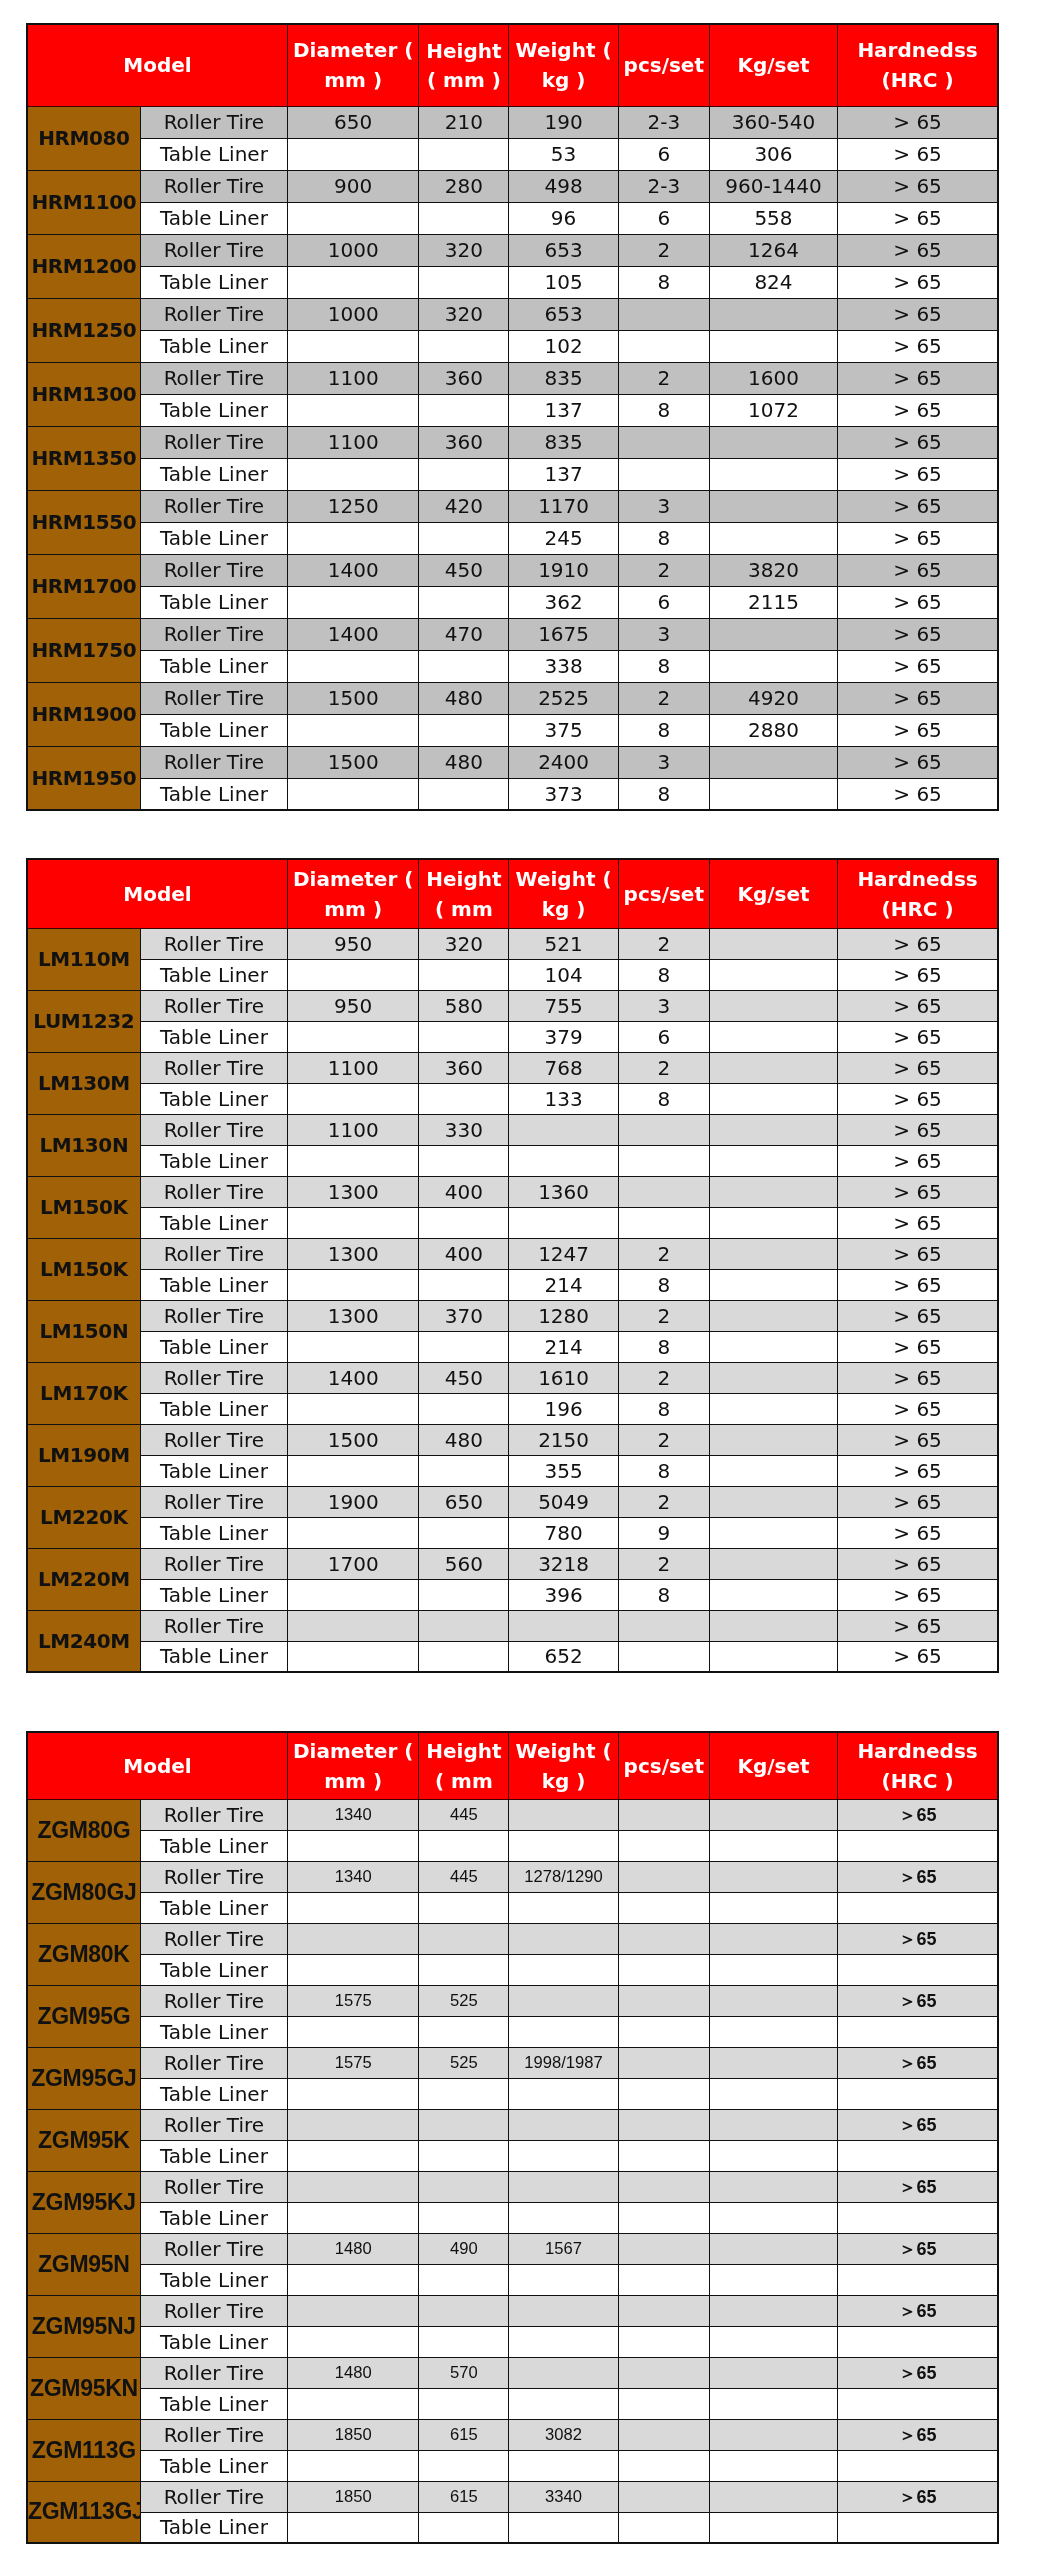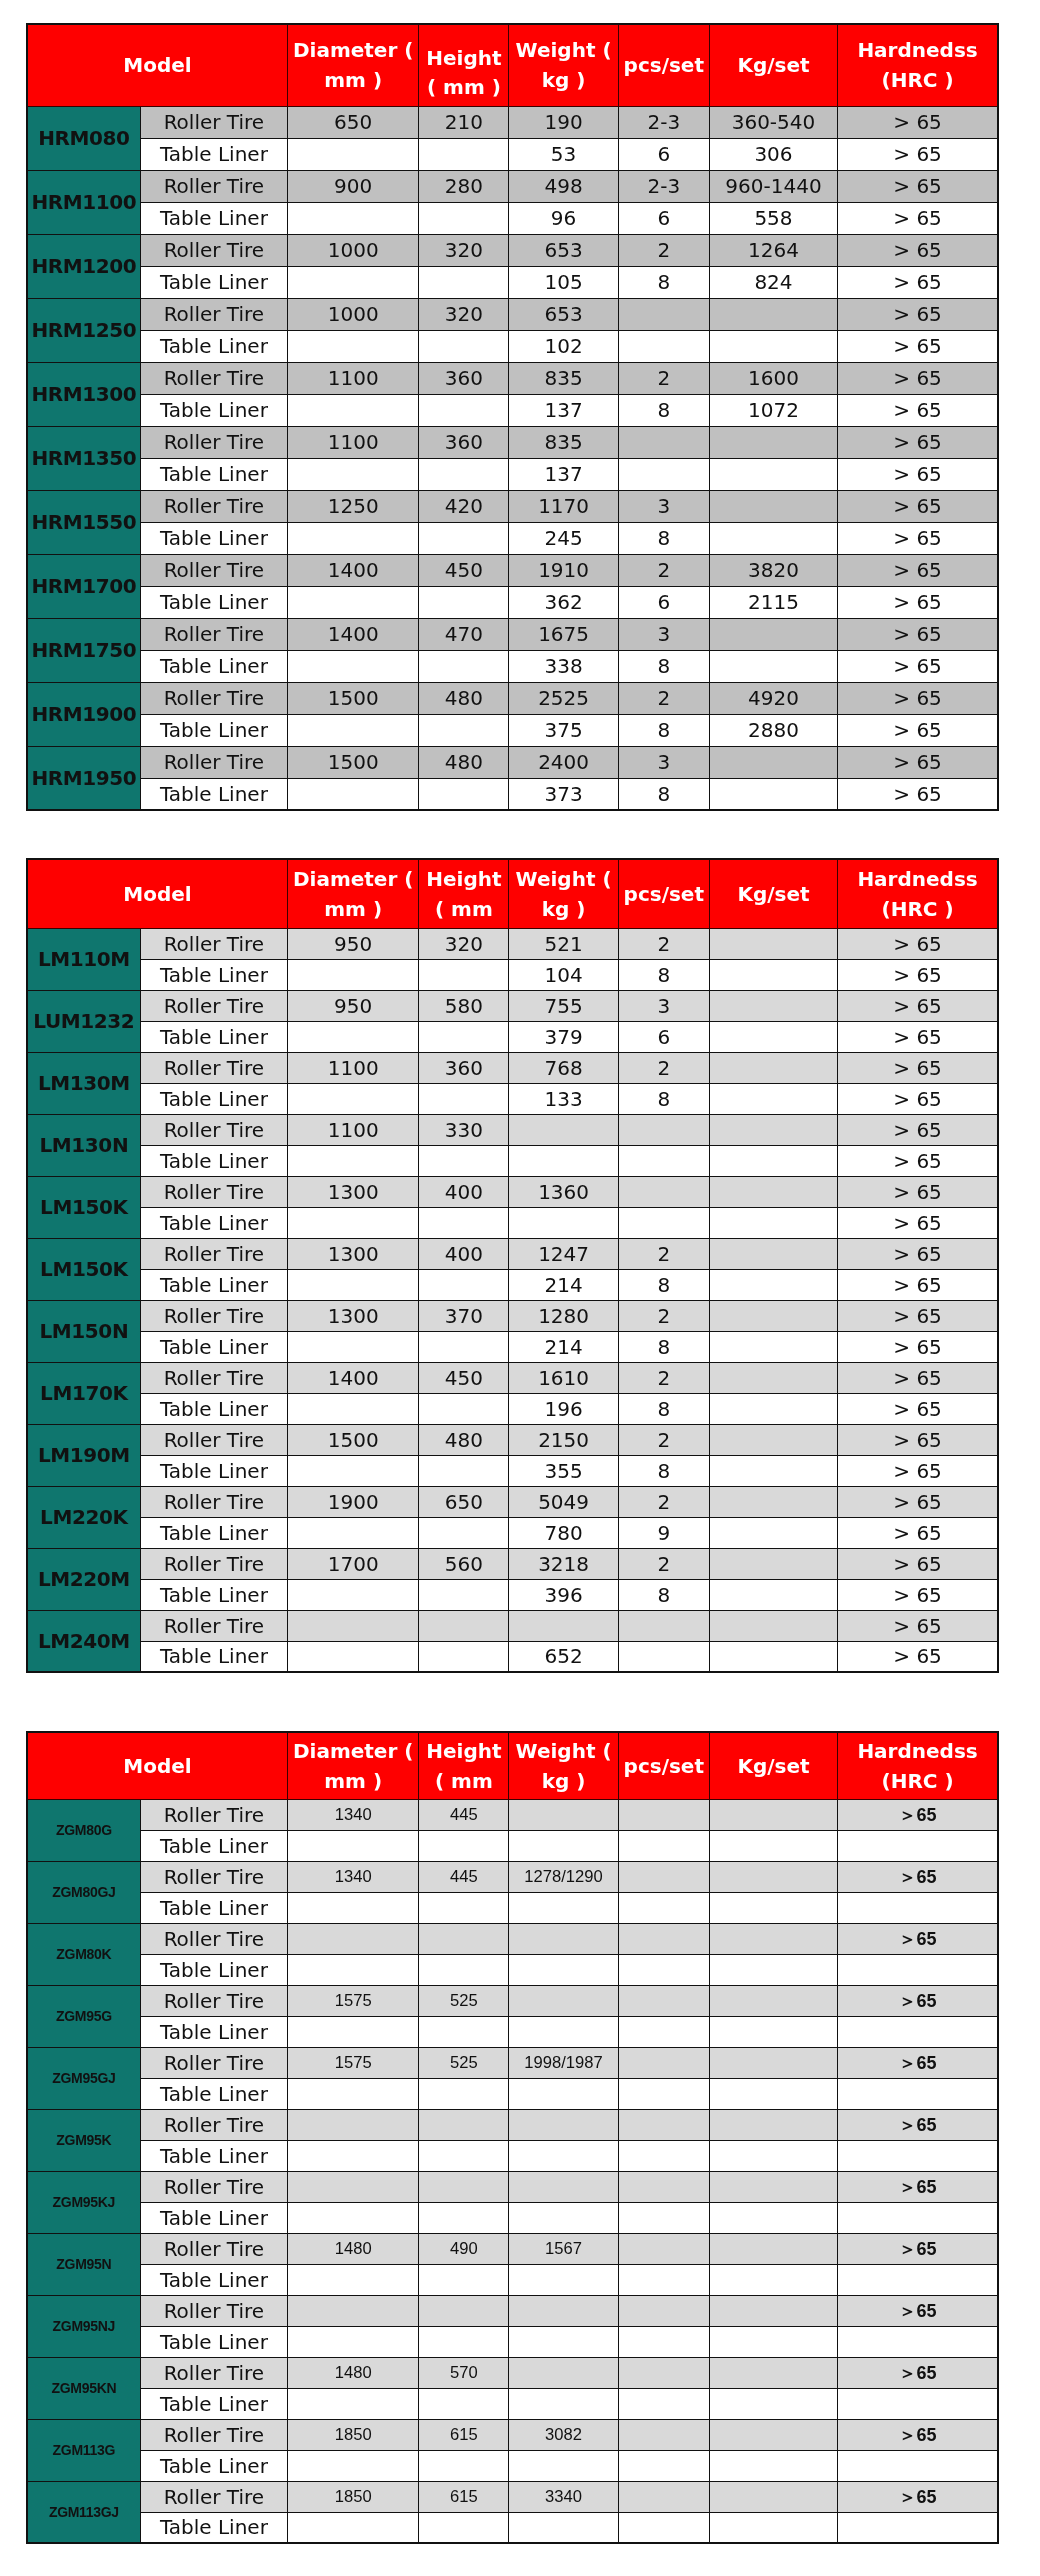--- a/index.html
+++ b/index.html
@@ -34,43 +34,43 @@
     border: 1.7px solid #3a0000;
     padding: 0;
     text-align: center;
     vertical-align: middle;
     overflow: hidden;
     word-wrap: break-word;
   }
   #table-1 thead tr { height: 82px; }
   #table-2 thead tr { height: 69px; }
   #table-3 thead tr { height: 67px; }
-  #table-1 th.th-height { vertical-align: top; line-height: 29px; padding-top: 19px; }
+  #table-1 th.th-height { vertical-align: top; line-height: 29px; padding-top: 12px; }
   .spec-table td {
     border: 1.7px solid #111;
     padding: 0;
     text-align: center;
     vertical-align: middle;
     font-size: 20px;
     white-space: nowrap;
     overflow: hidden;
   }
   #table-1 tbody tr { height: 32px; }
   #table-2 tbody tr, #table-3 tbody tr { height: 31px; }
   .spec-table td.model-cell {
-    background: #0f766e;
+    background: #a16207;
     font-weight: bold;
     font-size: 20px;
     letter-spacing: -0.4px;
   }
   #table-1 tr.roller td.cell { background: #c0c0c0; }
   #table-2 tr.roller td.cell, #table-3 tr.roller td.cell { background: #d9d9d9; }
   tr.liner td.cell { background: #ffffff; }
   .spec-table td.type-cell { font-size: 20px; }
-  #table-3 td.model-cell { font-family: "Liberation Sans", sans-serif; font-size: 14px; letter-spacing: -0.3px; }
+  #table-3 td.model-cell { font-family: "Liberation Sans", sans-serif; font-size: 23px; letter-spacing: -0.3px; }
   #table-3 td.num-cell { font-family: "Liberation Sans", sans-serif; font-size: 16.6px; }
   #table-3 td.hard-cell { font-family: "Liberation Sans", sans-serif; font-size: 18px; font-weight: bold; }
 </style>
 </head>
 <body>
 
 <table class="spec-table" id="table-1">
   <colgroup>
     <col class="c-model">
       <col class="c-type">

